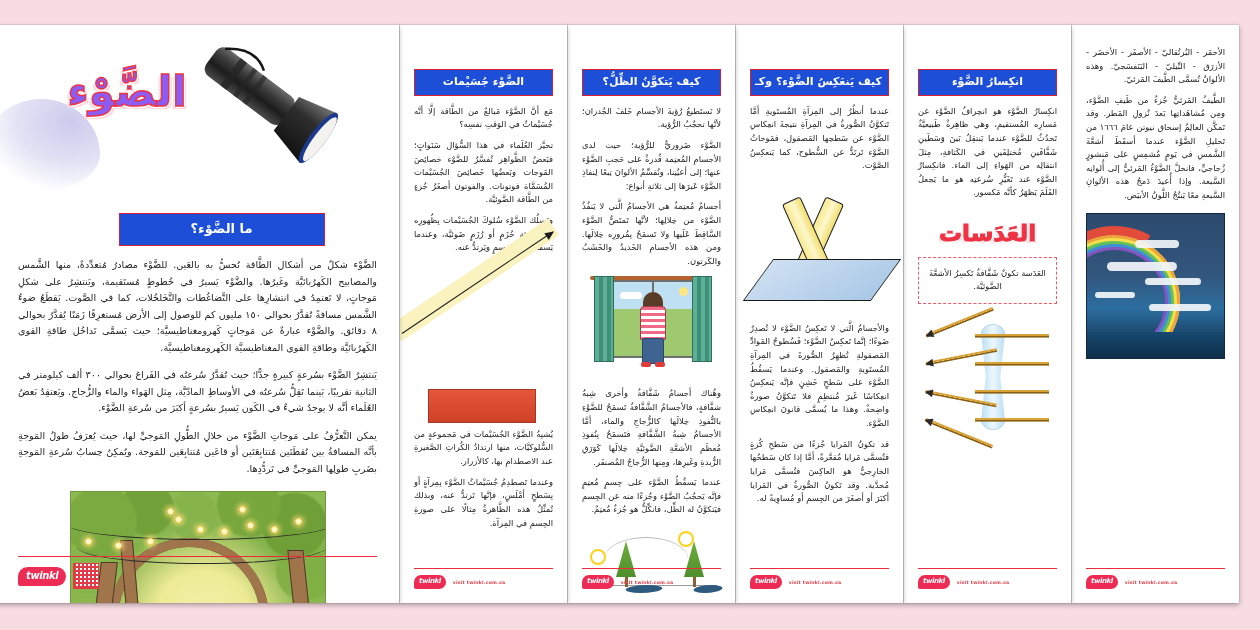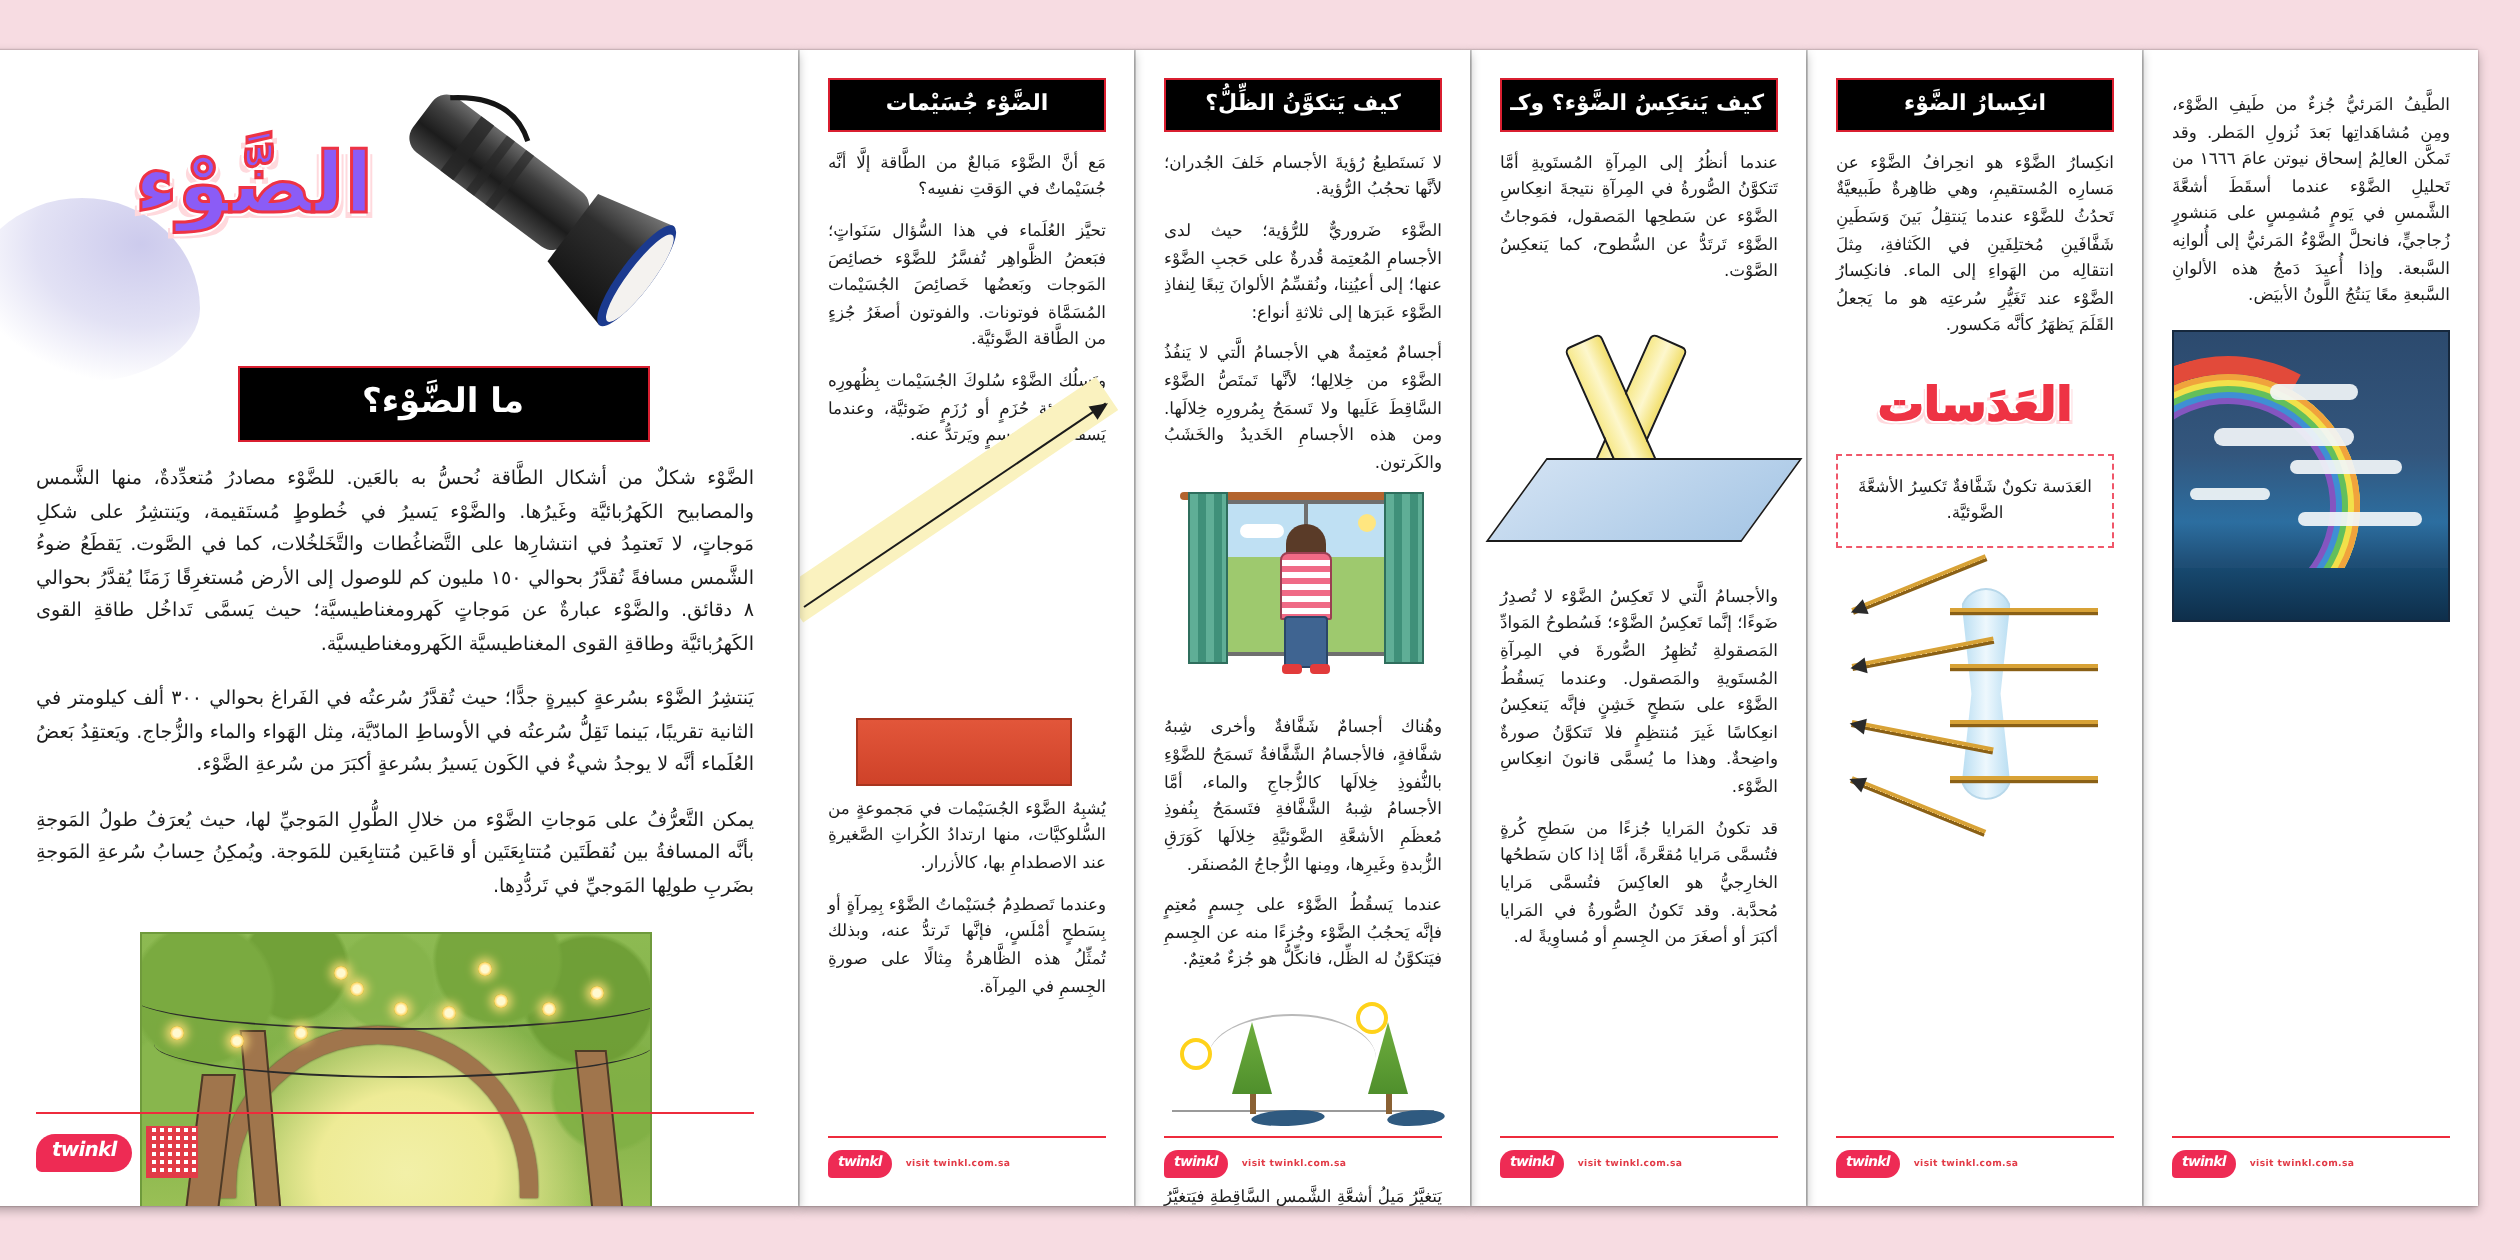--- a/index.html
+++ b/index.html
@@ -47,34 +47,35 @@
 
   .page-inner {
     position: absolute;
     inset: 0;
     padding: 14px 14px 0 14px;
   }
   .page.front .page-inner { padding: 16px 22px 0 22px; }
 
   
   .banner {
-    background: #000000;
+    background: #1d4ed8;
     border: 1.6px solid #d91f30;
     color: #ffffff;
     text-align: center;
     font-weight: bold;
     padding: 5px 6px 6px 6px;
     font-size: 11px;
     letter-spacing: 0;
     white-space: nowrap;
     overflow: hidden;
     line-height: 1.25;
+    margin-top: 30px;
   }
   .page.front .banner {
-    font-size: 17px;
+    font-size: 13px;
     padding: 7px 10px 8px 10px;
     width: 206px;
     margin-right: auto;
     margin-left: auto;
     transform: translateX(24px);
   }
 
   
   .cover-top {
     position: relative;
@@ -421,20 +422,21 @@
 
   .hidden-cut { white-space: nowrap; overflow: hidden; }
 </style>
 </head>
 <body>
 
 <div class="strip">
 
   <div class="page sheet sheet6">
     <div class="page-inner">
+      <p class="body-text">الأحمَر - البُرتُقاليّ - الأصفَر - الأخضَر - الأزرَق - النِّيليّ - البَنَفسَجيّ. وهذه الألوانُ تُسمَّى الطَّيفَ المَرئيّ.</p>
       <p class="body-text">الطَّيفُ المَرئيُّ جُزءٌ من طَيفِ الضَّوْء، ومِن مُشاهَداتِها بَعدَ نُزولِ المَطر. وقد تَمكَّن العالِمُ إسحاق نيوتن عامَ ١٦٦٦ من تَحليلِ الضَّوْء عندما أسقَطَ أشعَّةَ الشَّمسِ في يَومٍ مُشمِسٍ على مَنشورٍ زُجاجيٍّ، فانحلَّ الضَّوْءُ المَرئيُّ إلى أُلوانِه السَّبعة. وإذا أُعيدَ دَمجُ هذه الألوانِ السَّبعةِ معًا يَنتُجُ اللَّونُ الأبيَض.</p>
 
       <div class="rainbow-photo">
         <div class="rainbow-arc"></div>
         <div class="cloud" style="left:48px; top:26px; width:44px; height:8px;"></div>
         <div class="cloud" style="left:20px; top:48px; width:70px; height:9px;"></div>
         <div class="cloud" style="left:58px; top:64px; width:56px; height:7px;"></div>
         <div class="cloud" style="left:8px; top:78px; width:40px; height:6px;"></div>
         <div class="cloud" style="left:62px; top:90px; width:62px; height:7px;"></div>
         <div class="shore"></div>

